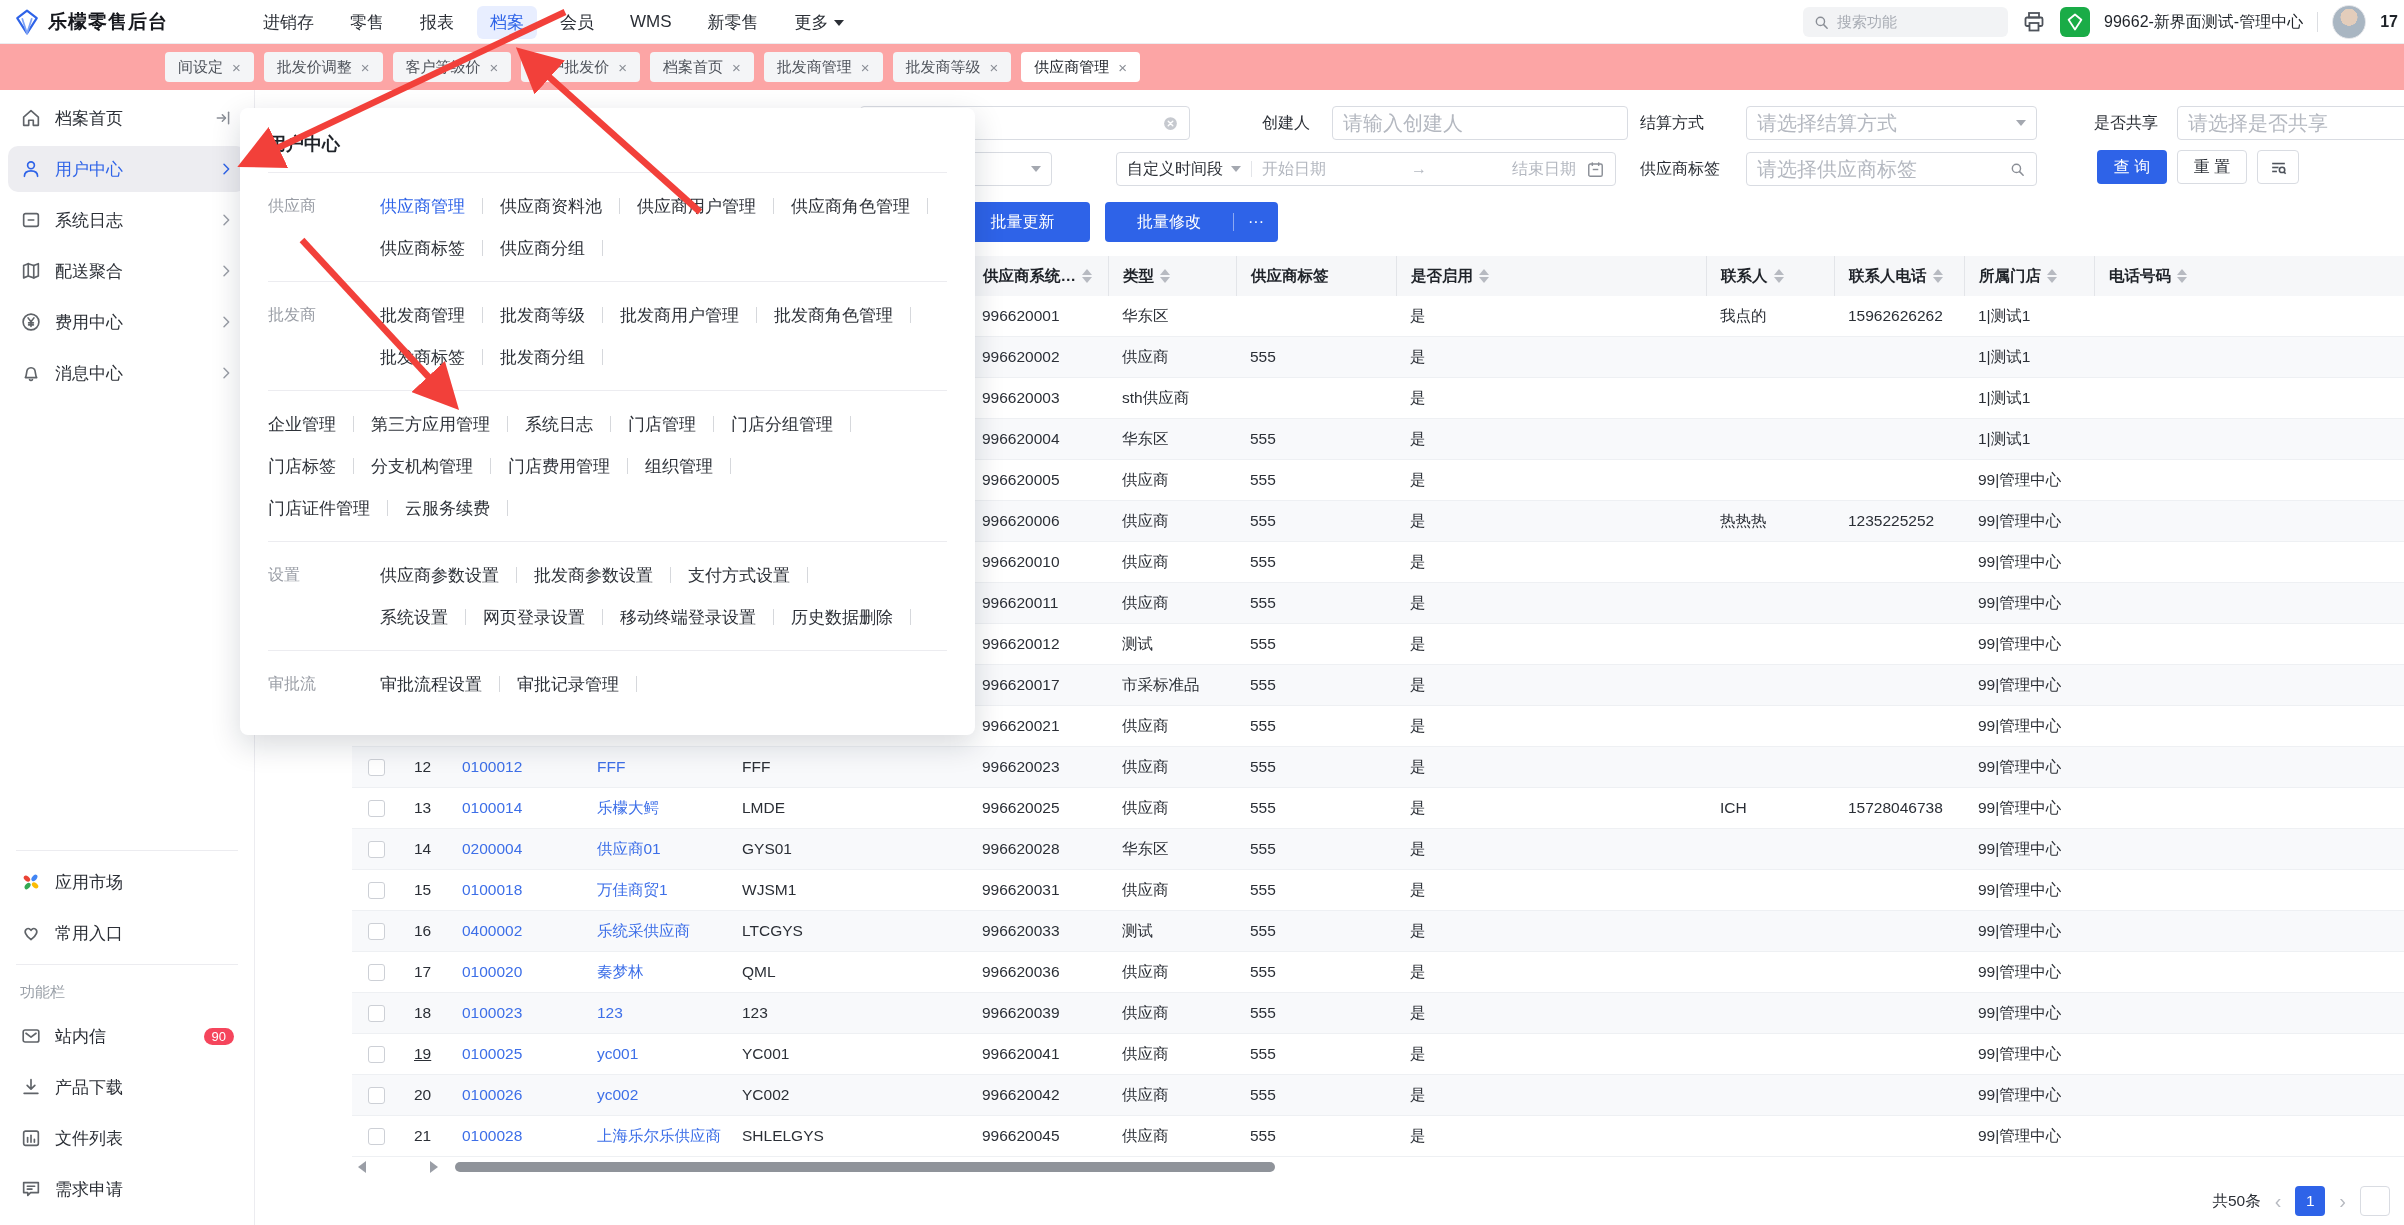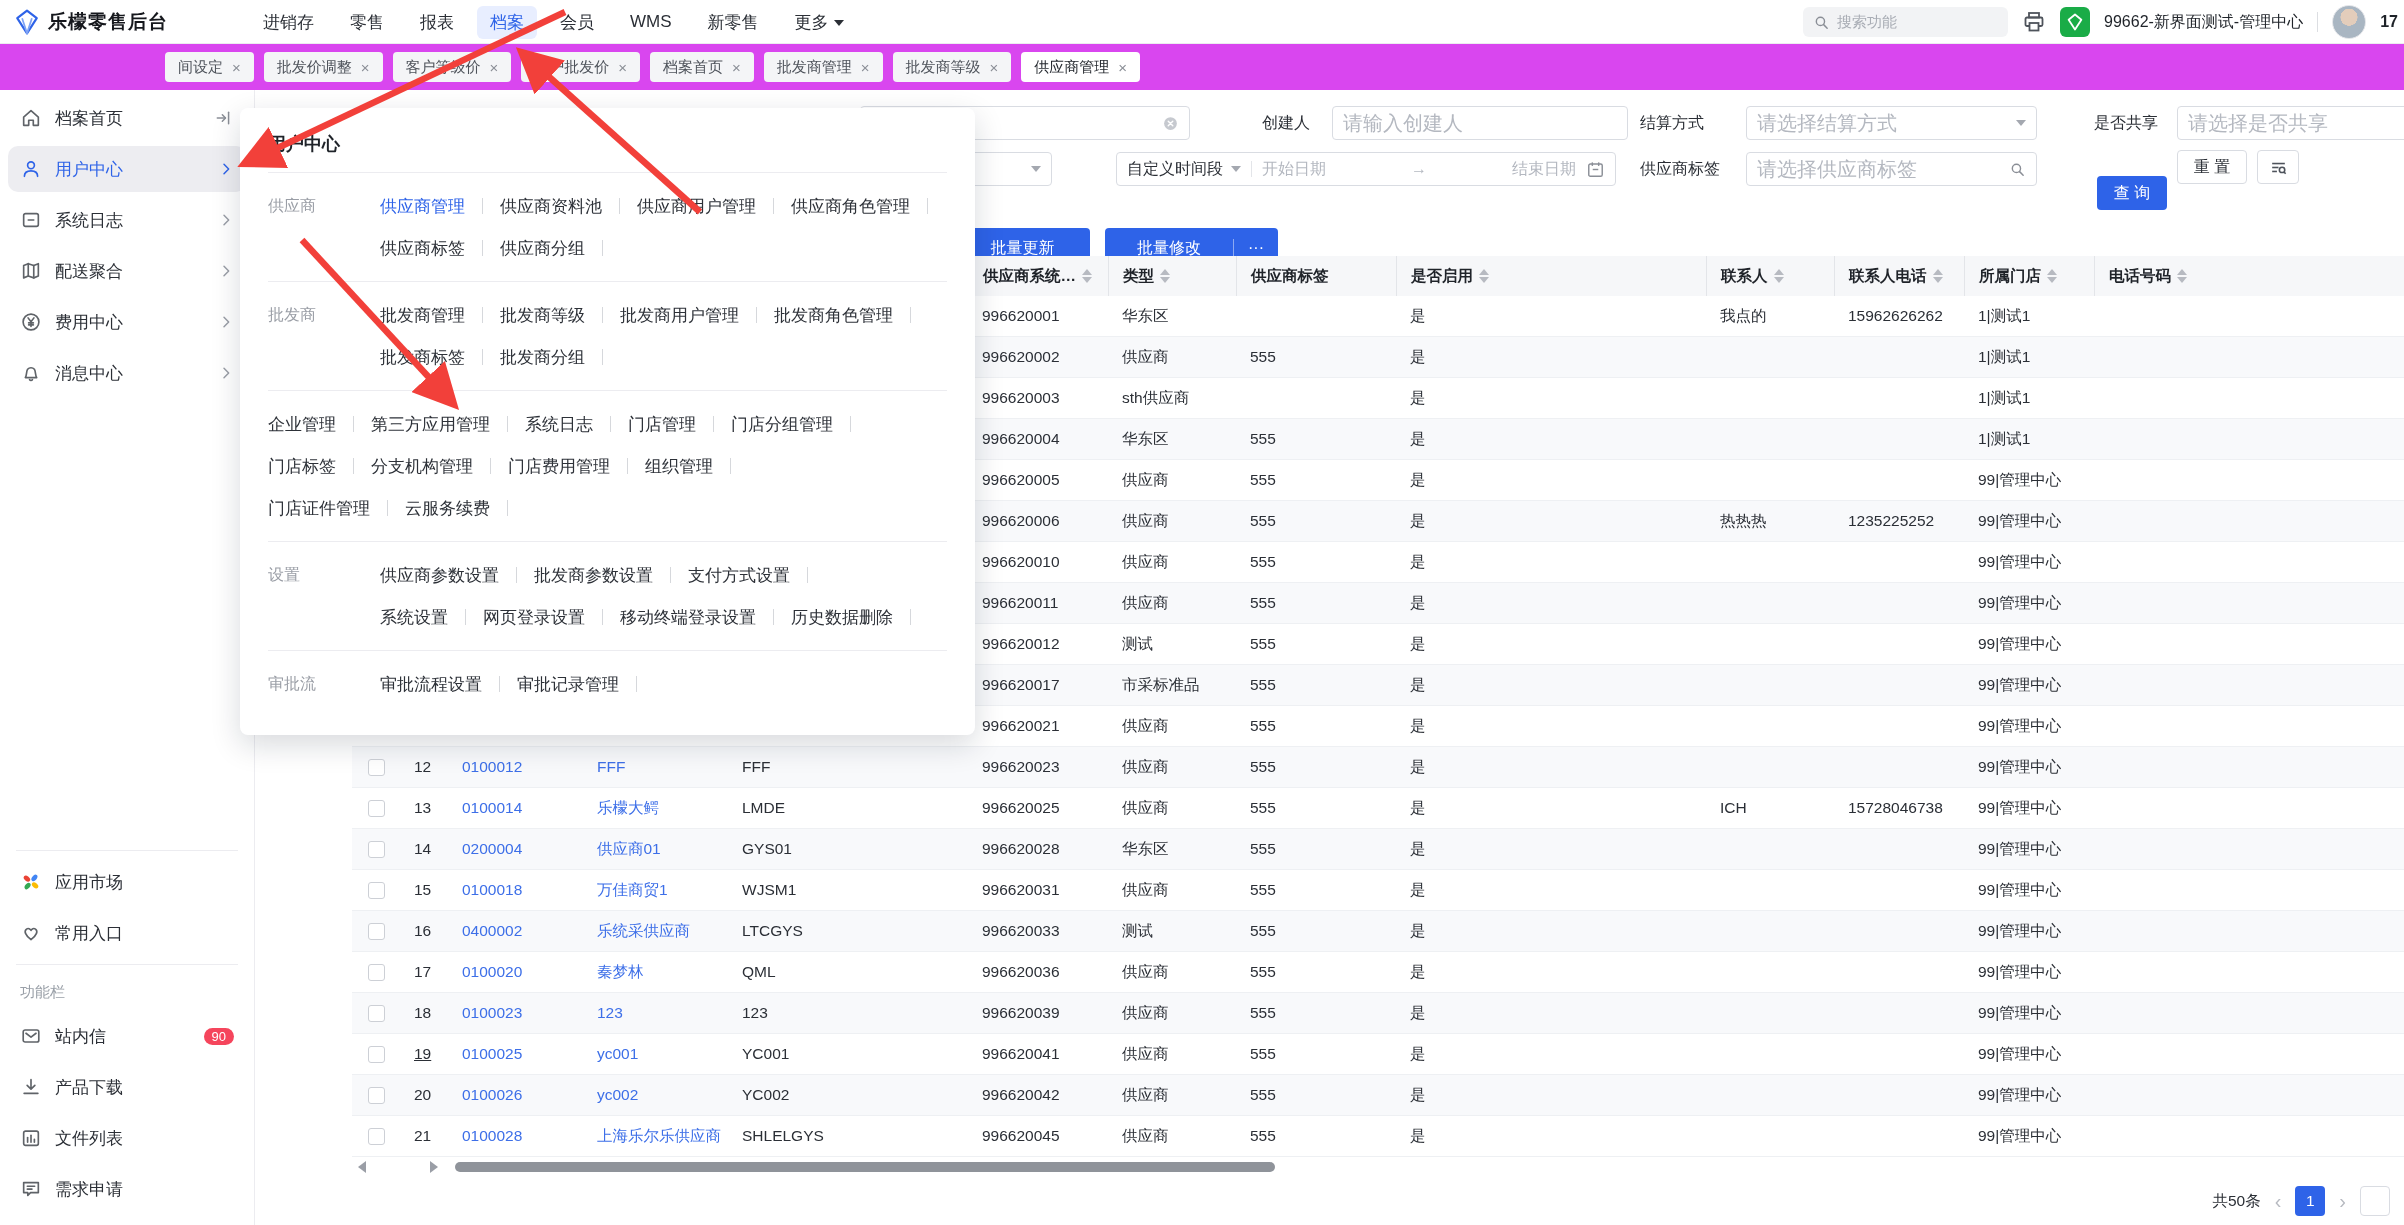--- a/index.html
+++ b/index.html
@@ -17,21 +17,21 @@
   .top-right { position:absolute; right:6px; top:0; height:44px; display:flex; align-items:center; gap:14px; }
   .searchbox { width:205px; height:30px; background:#f2f3f5; border-radius:6px; display:flex; align-items:center; gap:7px; padding:0 10px; }
   .searchbox span { font-size:15px; color:#a9adb5; }
   .greenicon { width:30px; height:30px; border-radius:6px; background:#1aac47; display:flex; align-items:center; justify-content:center; }
   .tenant { font-size:16px; color:#1f2329; white-space:nowrap; }
   .vdivider { width:1px; height:20px; background:#dcdee2; }
   .avatar { width:34px; height:34px; border-radius:50%; background:radial-gradient(circle at 50% 35%, #e3cdbb 0 32%, #a9b6c2 33% 100%); border:1px solid #e3e5e9; }
   .userlabel { font-size:16px; font-weight:bold; color:#1f2329; }
 
   
-  .tabbar { position:absolute; left:0; top:44px; width:2404px; height:46px; background:#d946ef; display:flex; align-items:center; gap:10px; padding-left:165px; z-index:5; overflow:hidden; }
+  .tabbar { position:absolute; left:0; top:44px; width:2404px; height:46px; background:#fca5a5; display:flex; align-items:center; gap:10px; padding-left:165px; z-index:5; overflow:hidden; }
   .tab { height:30px; background:#f4f5f7; border-radius:4px; display:flex; align-items:center; gap:9px; padding:0 13px; font-size:15px; color:#4e535b; white-space:nowrap; cursor:pointer; }
   .tab.active { background:#fff; color:#1f2329; }
   .tab .x { color:#8a8e96; font-size:15px; }
 
   
   .sidebar { position:absolute; left:0; top:90px; width:255px; height:1135px; background:#fff; border-right:1px solid #ececf0; z-index:10; }
   .side-item { position:relative; height:46px; margin:5px 8px; display:flex; align-items:center; gap:13px; padding:0 12px; border-radius:10px; font-size:17px; color:#2b2f36; cursor:pointer; }
   .side-item.active { background:#ededf1; color:#2e63e8; }
   .side-item .grow { flex:1; }
   .side-sec-label { padding:10px 20px 6px; font-size:15px; color:#9aa0a8; }
@@ -42,21 +42,21 @@
   
   .main { position:absolute; left:255px; top:90px; width:2149px; height:1135px; background:#fff; }
   .flabel { position:absolute; font-size:16px; color:#2b2f36; line-height:34px; white-space:nowrap; }
   .finput { position:absolute; height:34px; border:1px solid #d9dce2; border-radius:4px; background:#fff; display:flex; align-items:center; padding:0 10px; gap:8px; }
   .finput .ph { font-size:20px; color:#b4b8c0; white-space:nowrap; flex:1; overflow:hidden; }
   .chev { width:0; height:0; border-left:5px solid transparent; border-right:5px solid transparent; border-top:6px solid #a4a8b0; }
   .datebox { position:absolute; height:34px; border:1px solid #d9dce2; border-radius:4px; display:flex; align-items:center; padding:0 10px; gap:10px; }
   .datebox .sel { font-size:16px; color:#2b2f36; display:flex; gap:8px; align-items:center; }
   .datebox .sep { width:1px; height:16px; background:#e3e5e9; }
   .datebox .ph { font-size:16px; color:#b4b8c0; }
-  .btn-blue { position:absolute; height:40px; background:#2e63e8; color:#fff; font-size:16px; border:none; border-radius:4px; cursor:pointer; display:flex; align-items:center; justify-content:center;margin-top:26px; }
+  .btn-blue { position:absolute; height:40px; background:#2e63e8; color:#fff; font-size:16px; border:none; border-radius:4px; cursor:pointer; display:flex; align-items:center; justify-content:center; }
   .btn-plain { position:absolute; height:40px; background:#fff; color:#2b2f36; font-size:16px; border:1px solid #d9dce2; border-radius:4px; cursor:pointer; display:flex; align-items:center; justify-content:center; }
   .btn-q { height:34px !important; }
   .split { display:flex; }
   .split .seg2 { border-left:1px solid rgba(255,255,255,.45); padding:0 14px; display:flex; align-items:center; }
 
   
   .tbl { position:absolute; left:97px; top:166px; width:2054px; }
   .trow { display:flex; width:2054px; }
   .thead { height:40px; background:#f6f7f9; }
   .tbody-row { height:41px; border-bottom:1px solid #eef0f3; background:#fff; }

